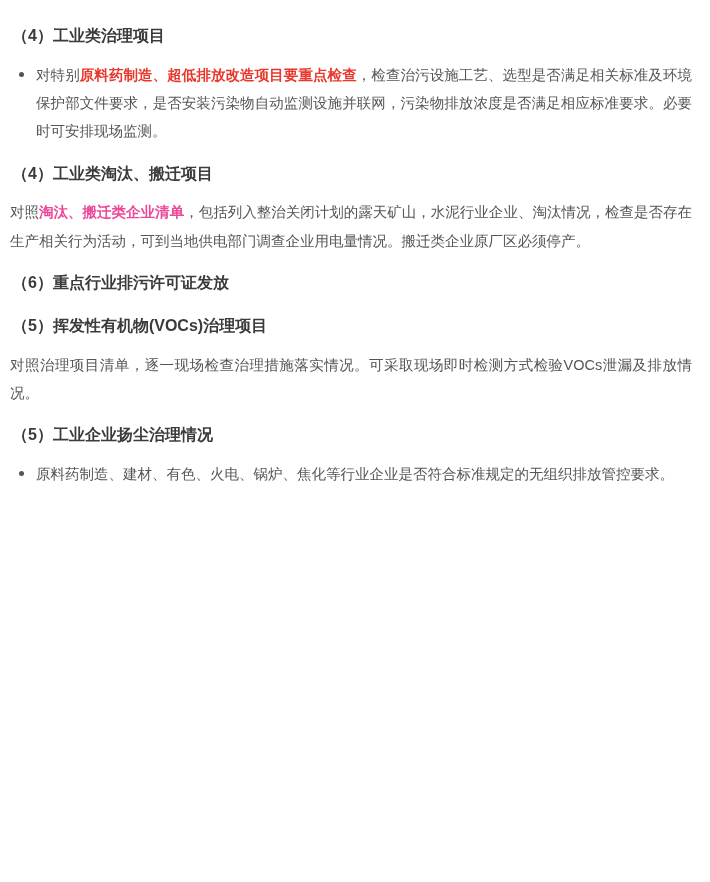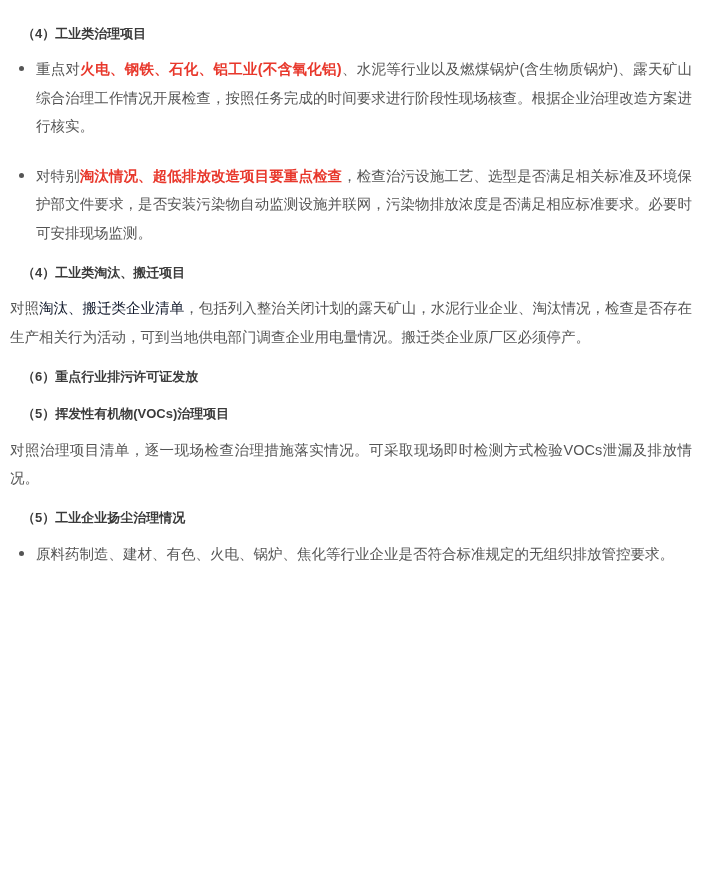--- a/index.html
+++ b/index.html
@@ -17,22 +17,22 @@
     -webkit-font-smoothing: antialiased;
   }
   .page {
     width: 710px;
     box-sizing: border-box;
     padding: 8px 18px 0 10px;
   }
   .sec-head {
     font-weight: bold;
     color: #3b3b3b;
-    font-size: 13px;
-    margin: 14px 0 10px 12px;
+    font-size: 16px;
+    margin: 14px 0 10px 2px;
     line-height: 1.8;
   }
   .para {
     color: #555555;
     margin: 10px 0 14px 0;
     line-height: 1.95;
     text-align: justify;
   }
   ul.bullets {
     list-style: none;
@@ -61,35 +61,33 @@
     background: #555555;
   }
   .tight > li {
     margin-bottom: 6px;
   }
   .hl {
     color: #e8382c;
     font-weight: bold;
   }
   .lnk {
-    color: #0f172a;
+    color: #ec4899;
+    font-weight: bold;
   }
 </style>
 </head>
 <body>
 
 <div class="page">
 
   <div class="sec-head">（4）工业类治理项目</div>
   <ul class="bullets">
     <li>
-      <span>重点对</span><span class="hl">火电、钢铁、石化、铝工业(不含氧化铝)</span><span>、水泥等行业以及燃煤锅炉(含生物质锅炉)、露天矿山综合治理工作情况开展检查，按照任务完成的时间要求进行阶段性现场核查。根据企业治理改造方案进行核实。</span>
-    </li>
-    <li>
-      <span>对特别</span><span class="hl">淘汰情况、超低排放改造项目要重点检查</span><span>，检查治污设施工艺、选型是否满足相关标准及环境保护部文件要求，是否安装污染物自动监测设施并联网，污染物排放浓度是否满足相应标准要求。必要时可安排现场监测。</span>
+      <span>对特别</span><span class="hl">原料药制造、超低排放改造项目要重点检查</span><span>，检查治污设施工艺、选型是否满足相关标准及环境保护部文件要求，是否安装污染物自动监测设施并联网，污染物排放浓度是否满足相应标准要求。必要时可安排现场监测。</span>
     </li>
   </ul>
 
   <div class="sec-head">（4）工业类淘汰、搬迁项目</div>
   <div class="para">
     <span>对照</span><span class="lnk">淘汰、搬迁类企业清单</span><span>，包括列入整治关闭计划的露天矿山，水泥行业企业、淘汰情况，检查是否存在生产相关行为活动，可到当地供电部门调查企业用电量情况。搬迁类企业原厂区必须停产。</span>
   </div>
 
   <div class="sec-head">（6）重点行业排污许可证发放</div>
 

